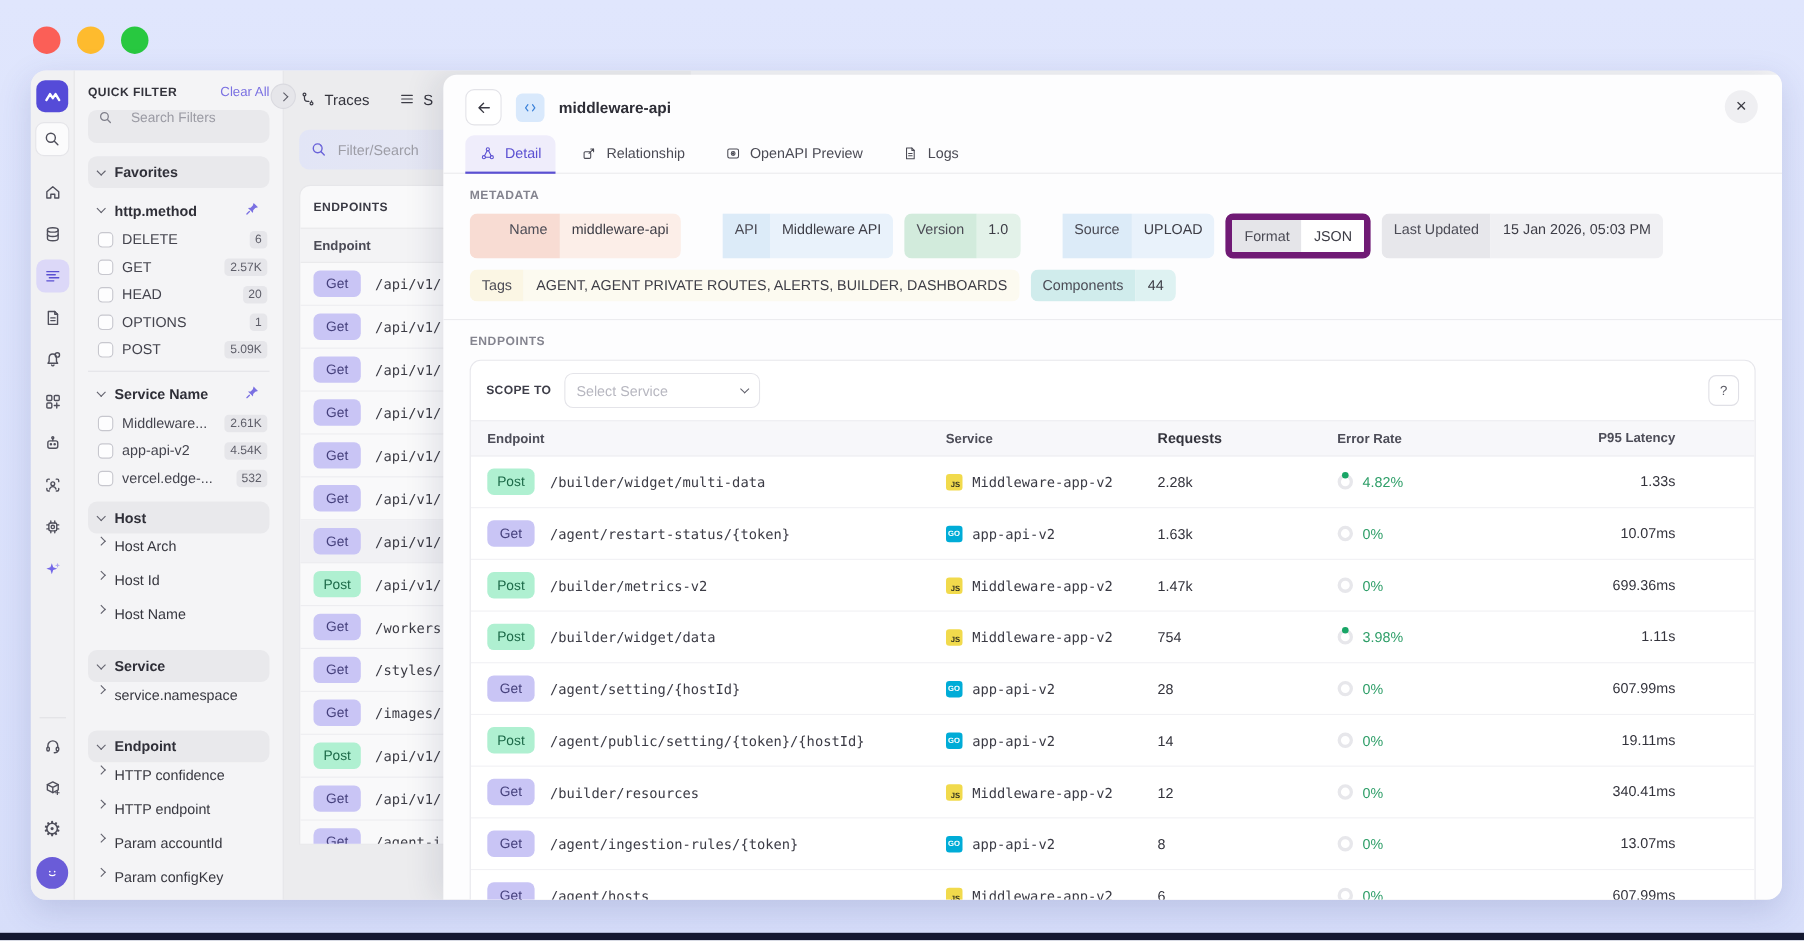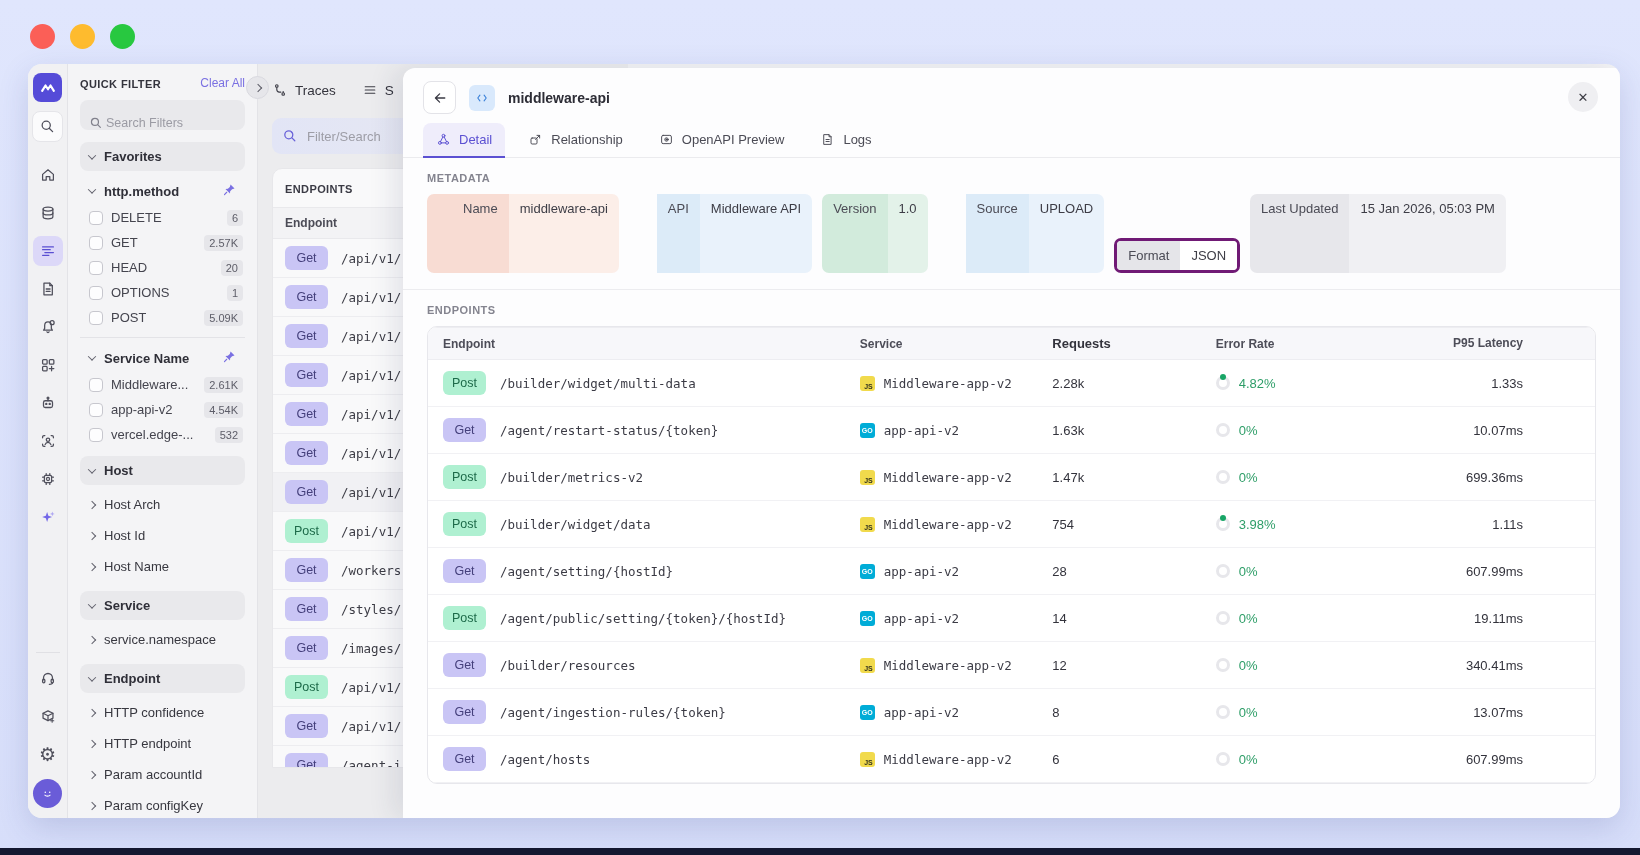--- a/index.html
+++ b/index.html
@@ -36,40 +36,40 @@
             display:flex; align-items:center; justify-content:center; }
 
   
   #qf { width:190px; background:#f4f4f6; border-right:1px solid #e3e3e7; padding:12px 12px 0;
         position:relative; font-size:13px; color:#3e3e48; }
   #qf .qhead { display:flex; align-items:flex-end; justify-content:space-between; margin-bottom:10px; }
   #qf .qtitle { font-size:11px; font-weight:700; letter-spacing:.4px; color:#33333c; }
   #qf .clearall { font-size:12px; color:#7a70e2; cursor:pointer; }
   .collapse-btn { position:absolute; right:-12px; top:12px; width:23px; height:23px; border-radius:50%;
         background:#e6e6ea; border:1px solid #d9d9df; display:flex; align-items:center; justify-content:center; z-index:3; }
-  .qsearch { height:30px; background:#e9e9ec; border-radius:8px; display:flex; align-items:flex-end;
-        gap:3px; padding:0 9px; margin-bottom:12px; }
+  .qsearch { height:30px; background:#e9e9ec; border-radius:8px; display:flex; align-items:flex-start;
+        gap:16px; padding:0 9px; margin-bottom:12px; }
   .qsearch input { border:none; outline:none; background:transparent; font-size:12.5px; width:110px;
         color:#3e3e48; font-family:inherit; }
   .qsearch input::placeholder { color:#9b9ba4; }
   .fsec { background:#e9e9ec; border-radius:8px; height:29px; display:flex; align-items:center;
         padding:0 9px; gap:9px; font-weight:700; font-size:13px; color:#2f2f38; margin:9px 0 4px; }
   .fsec-plain { display:flex; align-items:center; padding:0 9px; gap:9px; font-weight:700;
         font-size:13px; color:#2f2f38; height:28px; margin-top:6px; }
   .pin { margin-left:auto; }
   .chev { display:inline-block; width:6px; height:6px; border-right:1.6px solid #62626d;
         border-bottom:1.6px solid #62626d; flex:none; }
   .chev.down { transform:rotate(45deg) translate(-1px,-1px); }
   .chev.right { transform:rotate(-45deg); }
   .fitem { display:flex; align-items:center; gap:8px; height:25px; padding:0 2px 0 9px; }
   .fitem .cb { width:14px; height:14px; border:1.5px solid #c7c7ce; border-radius:4px; background:#fdfdfe; flex:none; }
   .fitem .flabel { color:#44444e; white-space:nowrap; overflow:hidden; text-overflow:ellipsis; }
   .fitem .cnt { margin-left:auto; background:#e6e6ea; border-radius:4px; padding:2px 5px;
         font-size:11px; color:#5d5d68; }
-  .gitem { display:flex; align-items:center; gap:9px; height:31px; padding:0 9px; color:#37373f; }
+  .gitem { display:flex; align-items:flex-start; gap:9px; height:31px; padding:0 9px; color:#37373f; }
   .qdiv { border-top:1px solid #e3e3e7; margin:7px 0 2px; }
 
   
   #main { flex:1; position:relative; }
 
   #traces { position:absolute; left:0; top:0; bottom:0; width:370px; background:#ececee; padding:10px 0 0 14px; }
   .ttabs { display:flex; align-items:center; gap:26px; height:32px; color:#33333c; font-size:13.5px; }
   .ttab { display:flex; align-items:center; gap:7px; }
   .ttab svg { stroke:#3c3c46; fill:none; stroke-width:1.4; stroke-linecap:round; }
   .tsearch { margin-top:12px; height:36px; width:330px; border-radius:9px;
@@ -116,21 +116,21 @@
   .chips { display:flex; flex-wrap:wrap; gap:10px; margin-top:10px; }
   .chip { display:inline-flex; border-radius:7px; overflow:hidden; font-size:13px; color:#3d3d46; }
   .chip span { padding:7px 11px; }
   .chip .lb { color:#4b4b55; }
   .chip.peach .lb{background:#f8dcd3;padding-left:36px;} .chip.peach .vl{background:#fceee8;}
   .chip.blue  .lb{background:#dcebf8;margin-left:28px;} .chip.blue  .vl{background:#e9f2fb;}
   .chip.green .lb{background:#d2ebdc;} .chip.green .vl{background:#e3f2e9;}
   .chip.gray  .lb{background:#e7e7eb;} .chip.gray  .vl{background:#f0f0f3;}
   .chip.cream .lb{background:#fbf6e4;} .chip.cream .vl{background:#fcfaf0;}
   .chip.teal  .lb{background:#d0ecec;} .chip.teal  .vl{background:#def2f2;}
-  .chip.format { border:3px solid #701a75;margin-top:44px; }
+  .chip.format { border:6px solid #701a75; }
   .chip.format .lb{background:#e5e5e9;} .chip.format .vl{background:#ffffff;}
   .mdivider { border-top:1px solid #ececef; margin:16px -24px 14px; }
 
   .epcard { margin-top:10px; border:1px solid #e7e7ec; border-radius:10px; background:#fff; overflow:hidden; }
   .scope { display:flex; align-items:center; gap:12px; padding:11px 14px; }
   .scope .slabel { font-size:11px; font-weight:700; letter-spacing:.3px; color:#3d3d48; }
   .sselect { width:178px; height:32px; border:1px solid #e4e4e9; border-radius:8px; display:flex;
         align-items:center; justify-content:space-between; padding:0 10px; background:#fff; }
   .sselect .ph { font-size:13px; color:#b7b7c0; }
   .helpbtn { margin-left:auto; width:28px; height:28px; border:1px solid #e0e0e6; border-radius:7px;
@@ -617,26 +617,46 @@
               <span class="chip format">
                 <span class="lb">Format</span>
                 <span class="vl">JSON</span>
               </span>
 
               <span class="chip gray">
                 <span class="lb">Last Updated</span>
                 <span class="vl">15 Jan 2026, 05:03 PM</span>
               </span>
             </div>
+          <div class="chips">
+
+              <span class="chip cream">
+                <span class="lb">Tags</span>
+                <span class="vl">AGENT, AGENT PRIVATE ROUTES, ALERTS, BUILDER, DASHBOARDS</span>
+              </span>
+
+              <span class="chip teal">
+                <span class="lb">Components</span>
+                <span class="vl">44</span>
+              </span>
+            </div>
 
           <div class="mdivider"></div>
 
           <div class="seclabel">ENDPOINTS</div>
 
           <div class="epcard">
+            <div class="scope">
+              <span class="slabel">SCOPE TO</span>
+              <div class="sselect">
+                <span class="ph">Select Service</span>
+                <span class="chev down"></span>
+              </div>
+              <div class="helpbtn">?</div>
+            </div>
 
             <div class="ethead">
               <span class="c-ep" style="padding-left:15px">Endpoint</span>
               <span class="c-sv">Service</span>
               <span class="c-rq">Requests</span>
               <span class="c-er">Error Rate</span>
               <span class="c-lt">P95 Latency</span>
             </div>
 
             <div>

